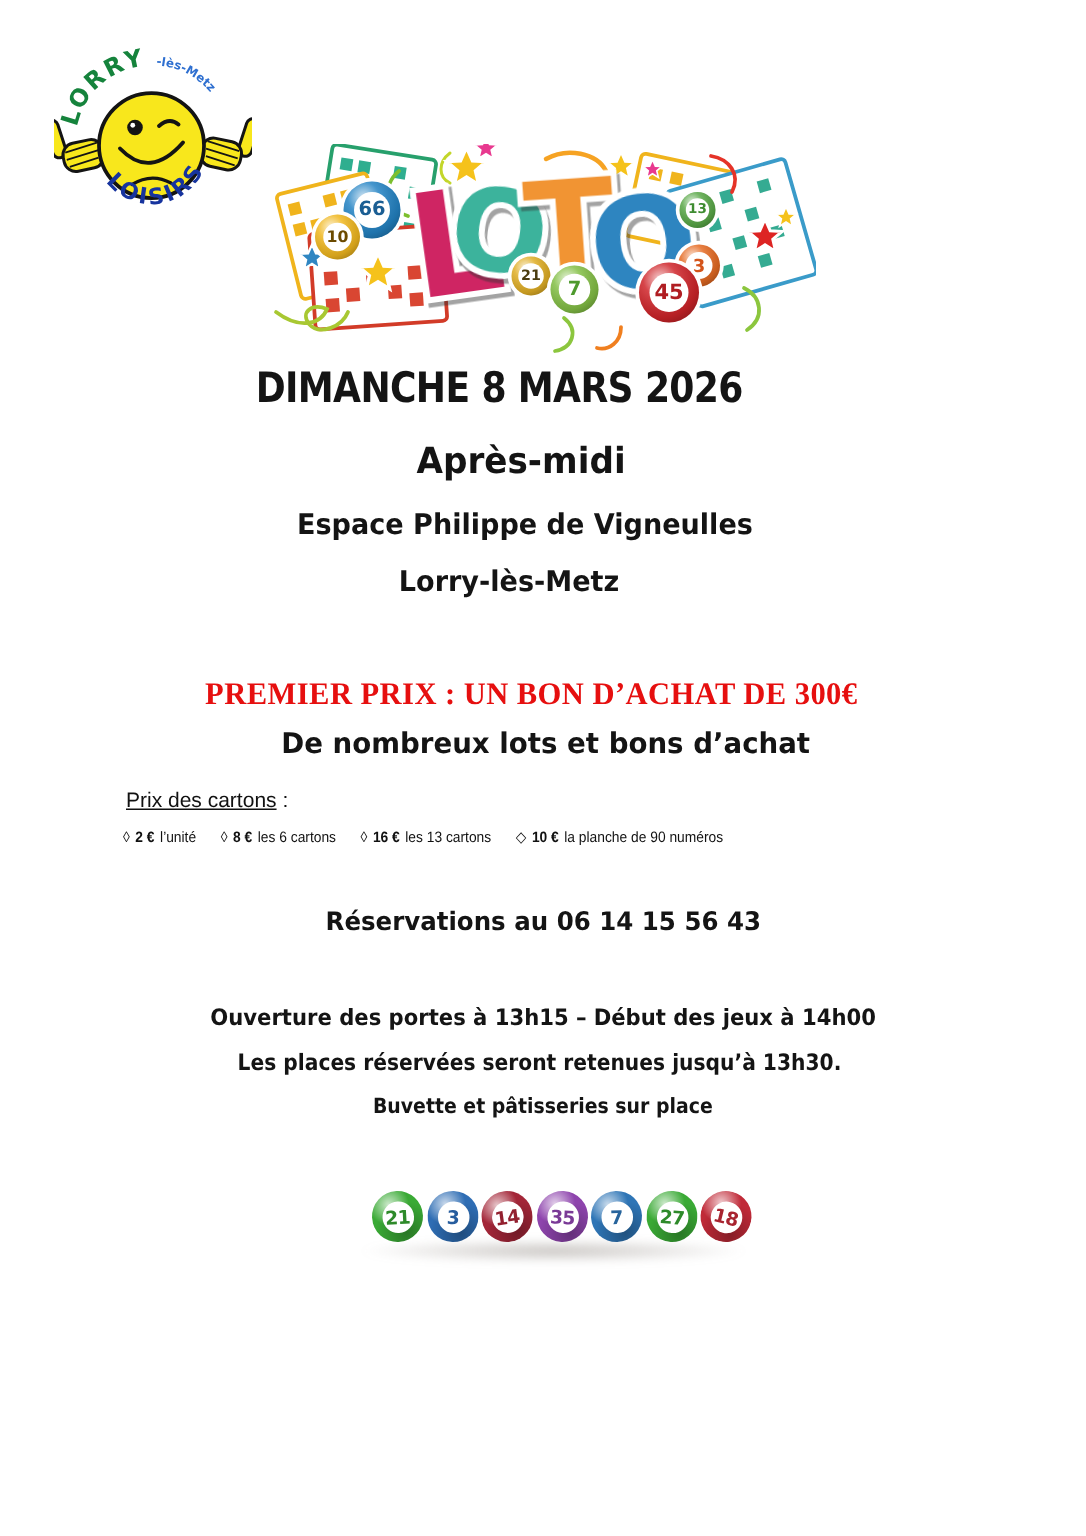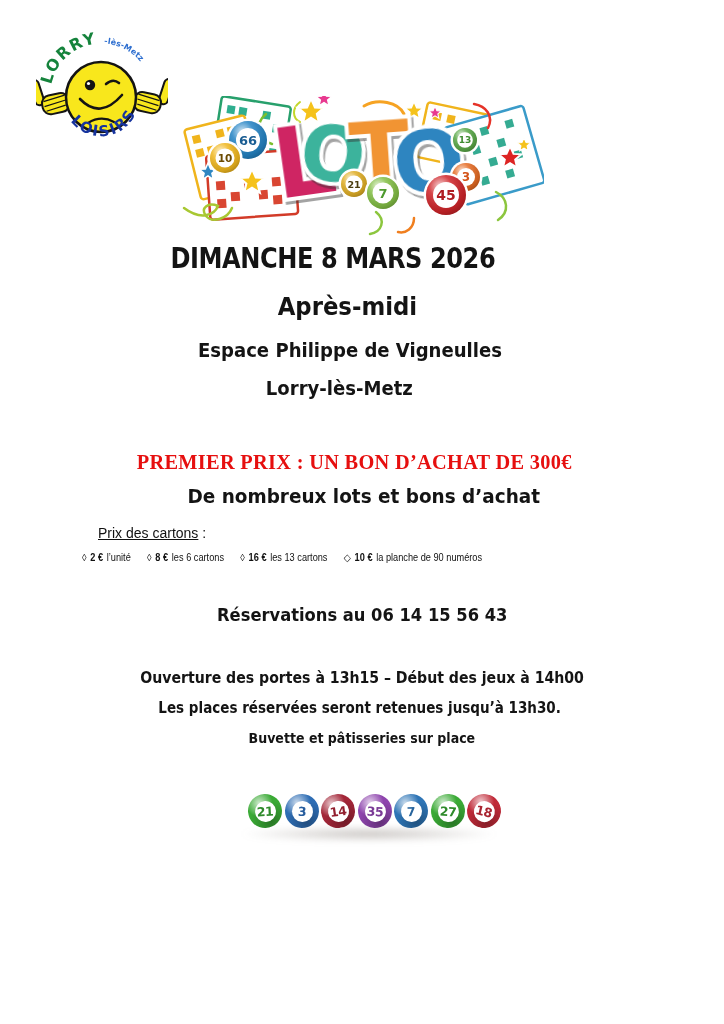--- a/index.html
+++ b/index.html
@@ -13,21 +13,21 @@
   #l-apres{top:294px;left:-15px;font-size:24px;font-weight:bold;}
   #l-apres .scale{transform:scaleX(0.95);}
   #l-espace{top:340px;left:-12px;font-size:19px;font-weight:bold;}
   #l-espace .scale{transform:scaleX(0.95);}
   #l-lorry{top:378px;left:-23px;font-size:19px;font-weight:bold;}
   #l-lorry .scale{transform:scaleX(0.95);}
   #l-prize{top:450px;left:-8px;font-family:"Liberation Serif",serif;font-size:21px;font-weight:bold;letter-spacing:0.3px;}
   #l-prize .scale{transform:scaleX(0.97);}
   #l-lots{top:486px;left:2px;font-size:19px;font-weight:bold;}
   #l-lots .scale{transform:scaleX(0.97);}
-  #l-prixhead{position:absolute;top:525px;left:98px;font-family:"Liberation Sans",sans-serif;font-size:14px;white-space:nowrap;}
+  #l-prixhead{position:absolute;top:525px;left:84px;font-family:"Liberation Sans",sans-serif;font-size:14px;white-space:nowrap;}
   #l-prixhead .u{text-decoration:underline;}
   #l-prices{position:absolute;top:552px;left:82px;font-family:"Liberation Sans",sans-serif;font-size:10px;white-space:nowrap;}
   #l-prices .scale{transform:scaleX(0.92);transform-origin:left center;}
   .pitem{margin-right:15px;}
   .pitem .bullet{margin-right:4px;}
   .pitem b{margin-right:4px;}
   #l-resa{top:606px;font-size:17px;font-weight:bold;}
   #l-resa .scale{transform:scaleX(0.96);}
   #l-ouv{top:670px;left:0;font-size:15px;}
   #l-ouv .scale{transform:scaleX(0.94);}

